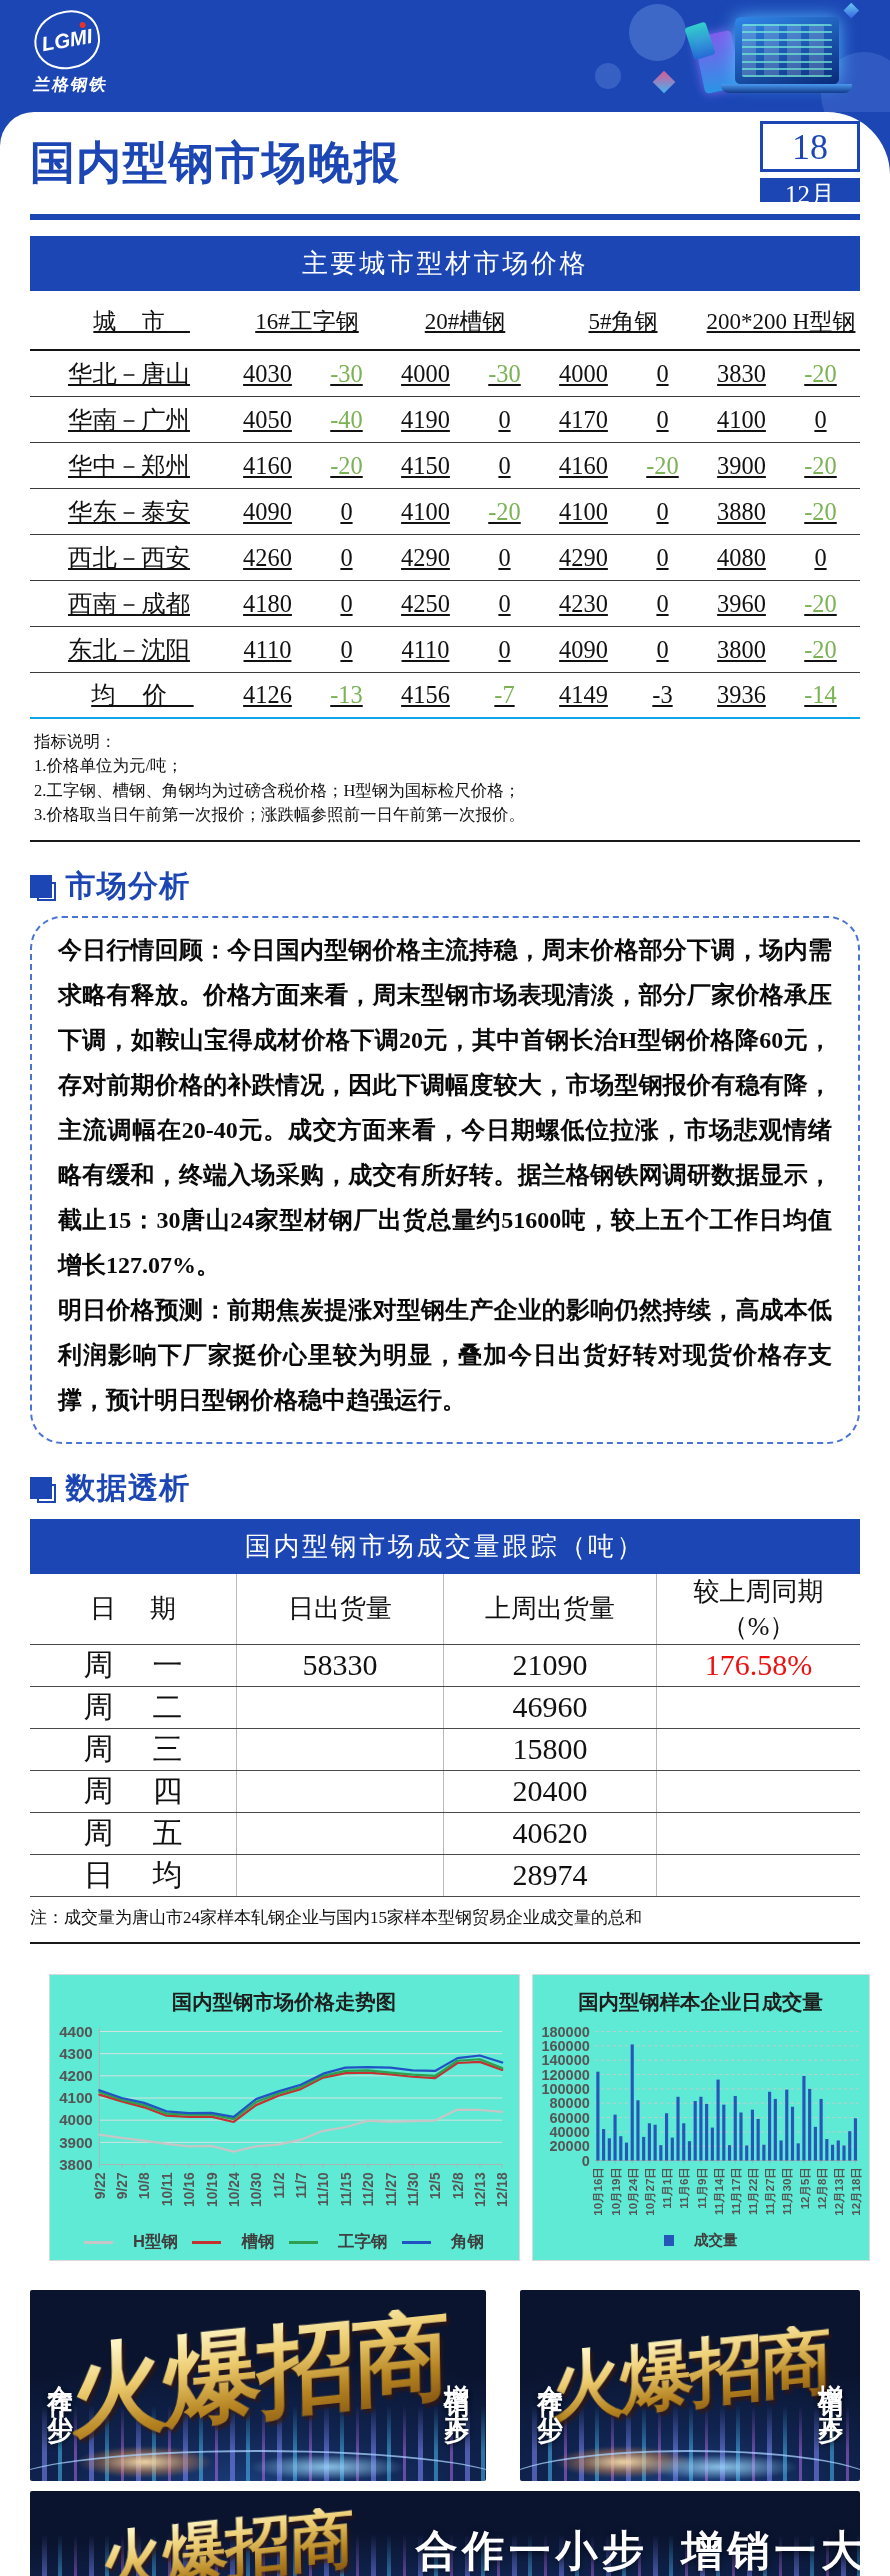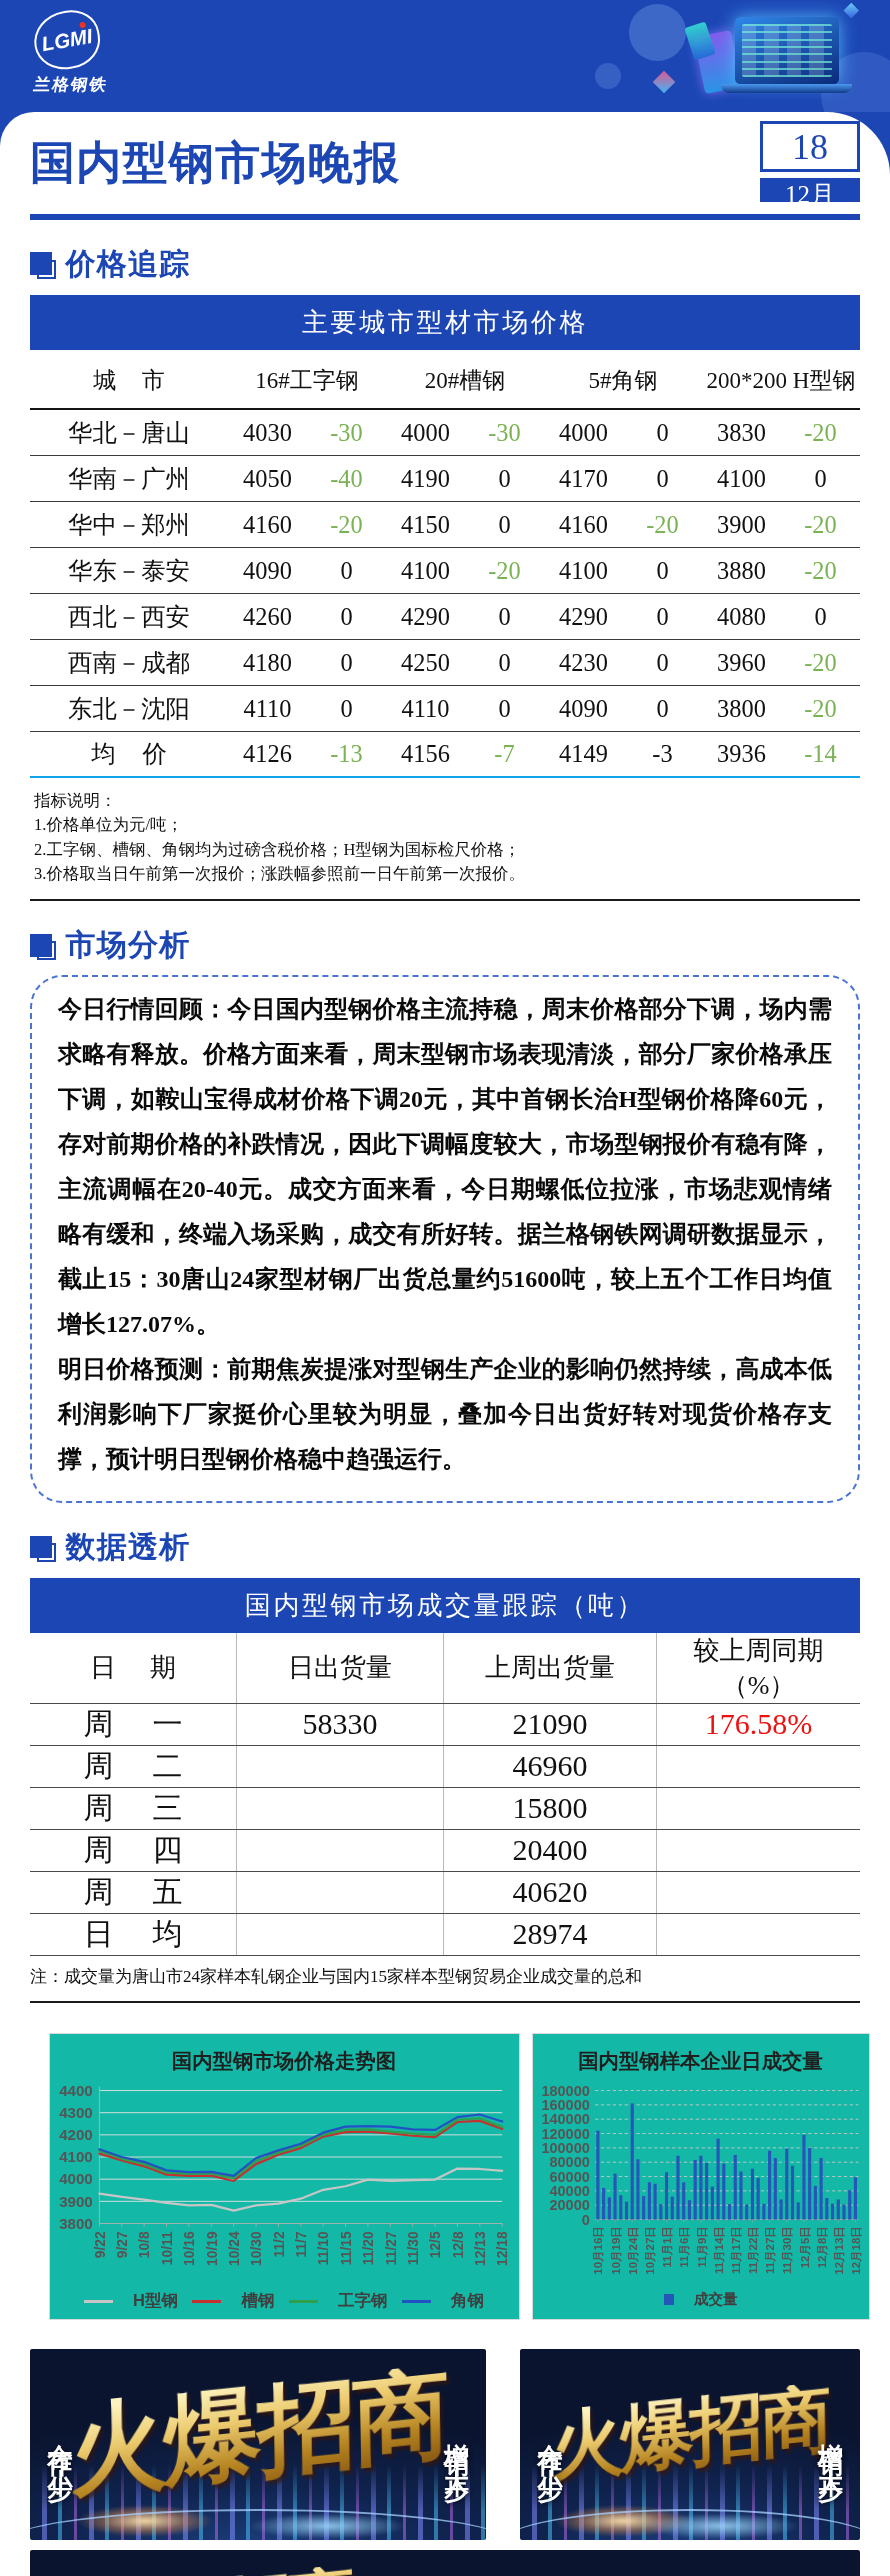--- a/index.html
+++ b/index.html
@@ -55,21 +55,21 @@
   .sq::after{content:"";position:absolute;left:7.3px;top:7.3px;width:19px;height:19px;border:2px solid var(--primary-blue);background:#fff;z-index:-1;}
   .sq i{position:absolute;left:7.3px;top:7.3px;width:19px;height:19px;border:2px solid var(--primary-blue);background:#fff;z-index:0;}
   .sq b{position:absolute;left:0;top:0;width:22.4px;height:22.4px;background:var(--primary-blue);z-index:1;}
 
   .blue-bar{margin-top:16px;background:var(--primary-blue);color:#fff;text-align:center;height:55px;
     font:400 26px/55px "Liberation Serif",serif;letter-spacing:2.6px;}
 
   
   .price-table{margin-top:2.6px;color:#111;}
   .p-row{display:grid;grid-template-columns:198px repeat(8,1fr);align-items:center;min-height:46px;
-    border-bottom:1.3px solid #3c3c3c;font-size:24.4px;}
+    border-bottom:1.3px solid #3c3c3c;font-size:24.4px;text-decoration:underline;}
   .p-row.p-head{grid-template-columns:198px repeat(4,1fr);border-bottom:2px solid #141414;font-size:23px;min-height:58px;}
   .pc{text-align:center;}
   .p-row:last-child{border-bottom:2px solid #0ea5e9;}
   .chg.down{color:var(--down-green);}
   .spaced{letter-spacing:1.1em;text-indent:1.1em;}
   .notes{padding:10.5px 4px 13px;border-bottom:2px solid #1a1a1a;font:400 16.5px/24.4px "Liberation Serif",serif;color:#111;}
   .notes p{margin:0;}
 
   
   .analysis-box{margin-top:14.5px;border:2px dashed #4a74d4;border-radius:32px;padding:10.5px 26px 18.5px;
@@ -82,21 +82,21 @@
     border-bottom:1.3px solid #4a4a4a;font-size:30px;}
   .v-row.v-head{font-size:26px;min-height:41px;}
   .vc{display:flex;align-items:center;justify-content:center;text-align:center;border-right:1.3px solid #b9b9b9;}
   .vc:last-child{border-right:none;}
   .v-day{letter-spacing:1.3em;text-indent:1.3em;}
   .pct-red{color:var(--up-red);}
   .vnote{margin-top:8px;padding-bottom:12px;border-bottom:2px solid #1a1a1a;font:400 17px/25px "Liberation Serif",serif;color:#111;}
 
   
   .charts-row{display:flex;gap:12px;margin:30px 0 0 18.5px;}
-  .chart-box{margin:0;border:1.3px solid #d9d9d9;background:#14b8a6;padding:10.5px 4px 6.6px;}
+  .chart-box{margin:0;border:1.3px solid #d9d9d9;background:#5eead4;padding:10.5px 4px 6.6px;}
   .chart-box.left{width:471px;}
   .chart-box.right{width:339px;}
   .chart-title{text-align:center;font:700 20.4px "Liberation Sans",sans-serif;color:#1f1f1f;margin:2.6px 0 5.3px;}
   .legend{display:flex;justify-content:center;gap:14.5px;align-items:center;margin-top:0;
     font:600 16.5px "Liberation Sans",sans-serif;color:#3f3f3f;}
   .legend .item{display:inline-flex;align-items:center;gap:20px;}
   .leg-line{display:inline-block;width:29px;height:2.6px;}
   .leg-sq{display:inline-block;width:10.5px;height:10.5px;}
 
   
@@ -168,27 +168,20 @@
 
     <div class="title-row">
       <h1 class="page-title">国内型钢市场晚报</h1>
       <div class="date-box">
         <div class="date-day">18</div>
         <div class="date-month">12月</div>
       </div>
     </div>
     <div class="title-underline"></div>
 
-    <div class="section-head">
-      <span class="sq">
-          <i></i>
-          <b></b>
-        </span>
-      <span>价格追踪</span>
-    </div>
 
     <div class="blue-bar">主要城市型材市场价格</div>
     <div class="price-table">
       <div class="p-row p-head">
         <div class="pc spaced">城市</div>
         <div class="pc">16#工字钢</div>
         <div class="pc">20#槽钢</div>
         <div class="pc">5#角钢</div>
         <div class="pc">200*200 H型钢</div>
       </div>

